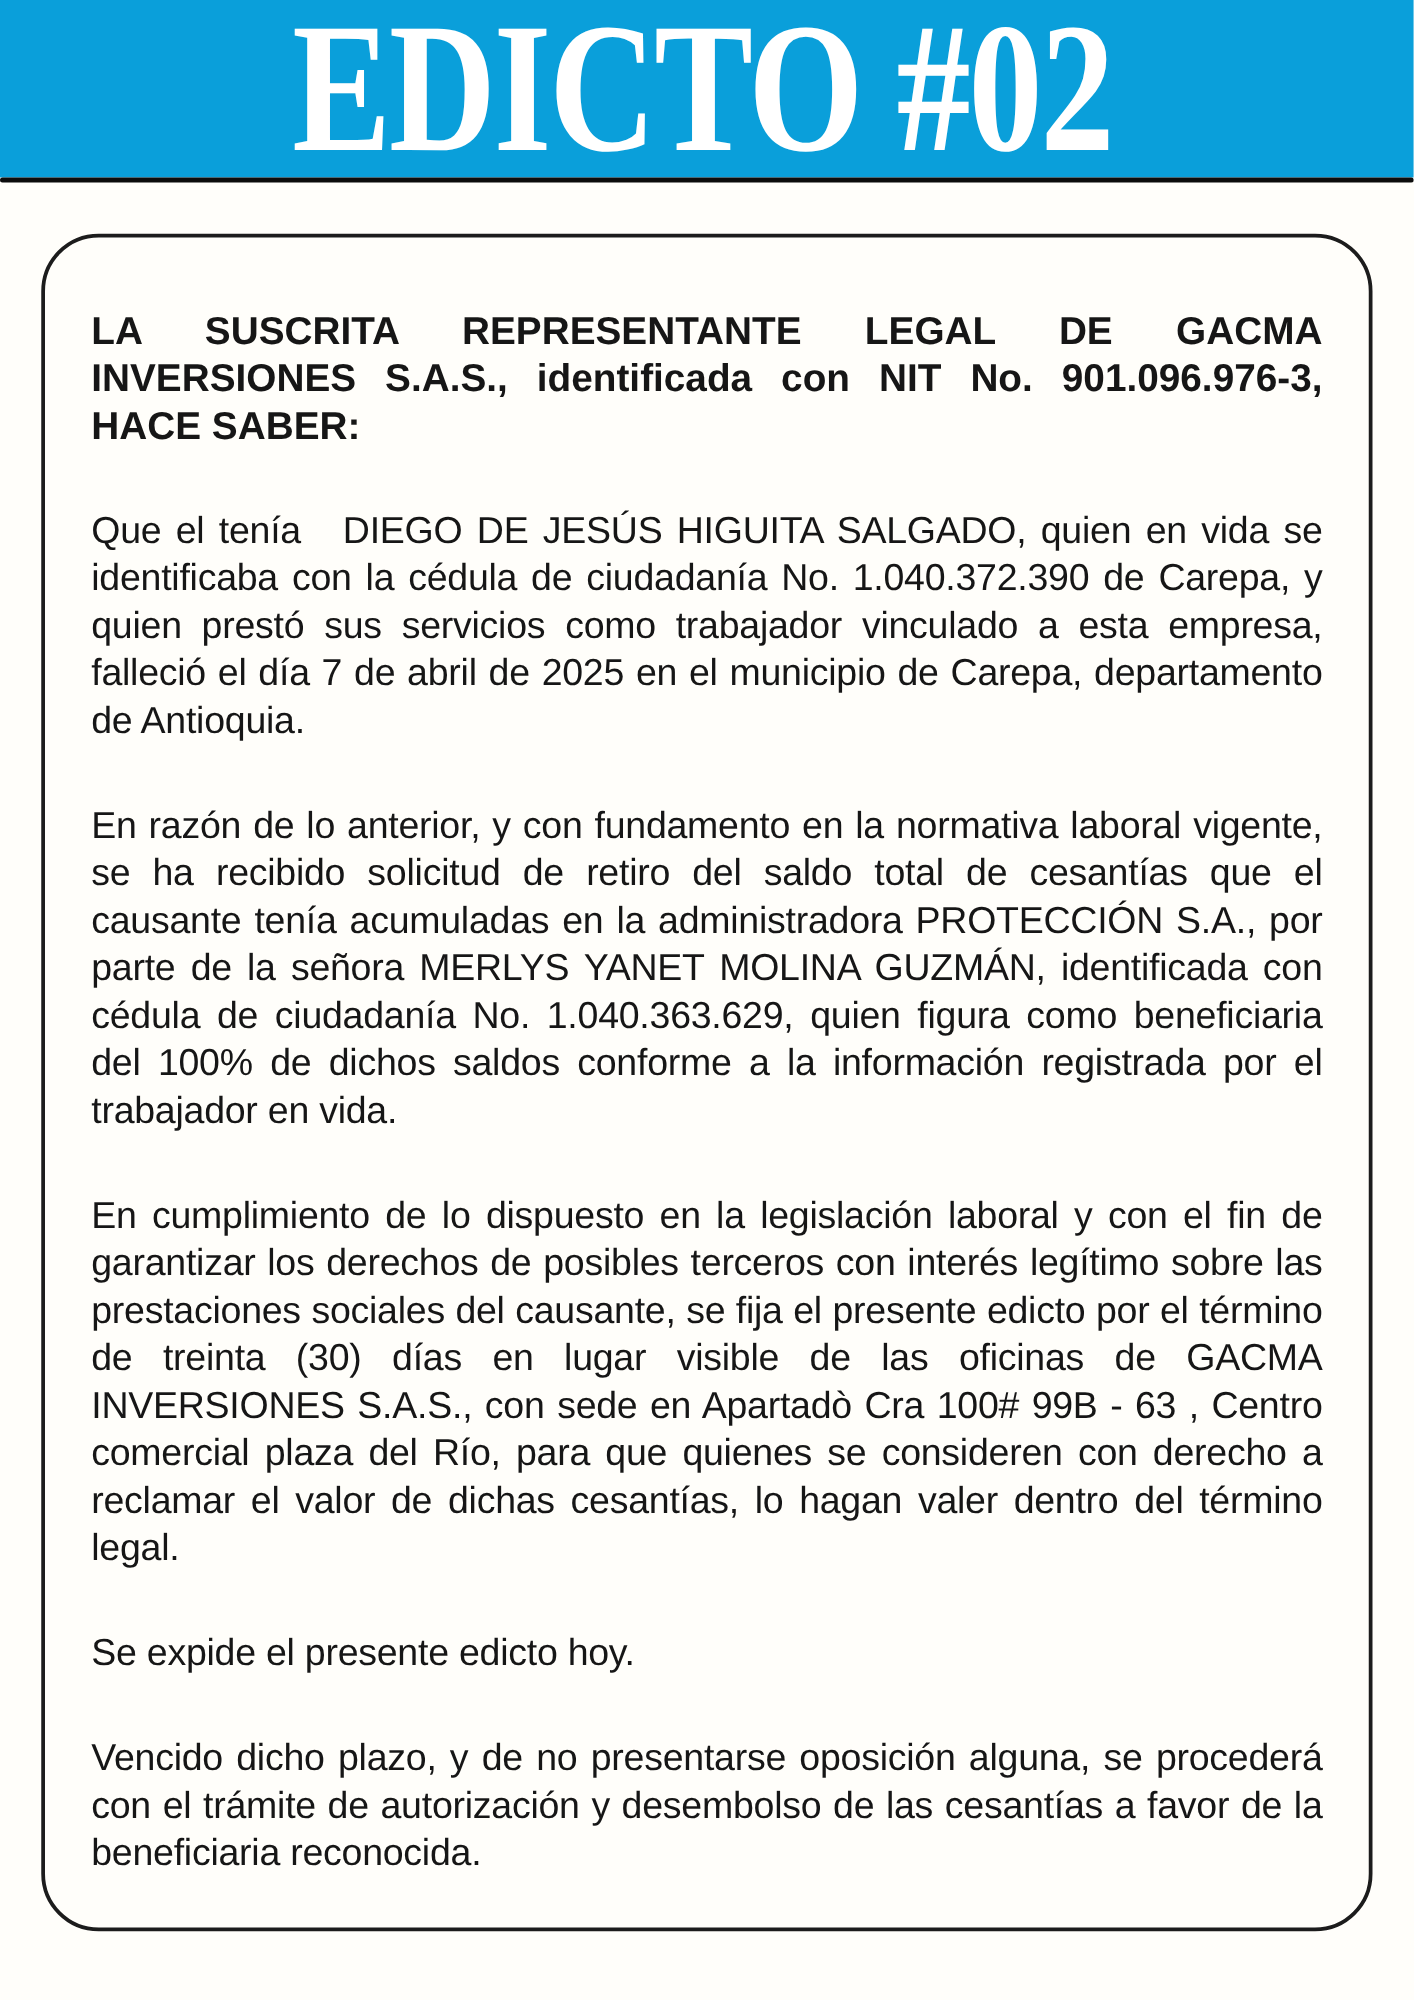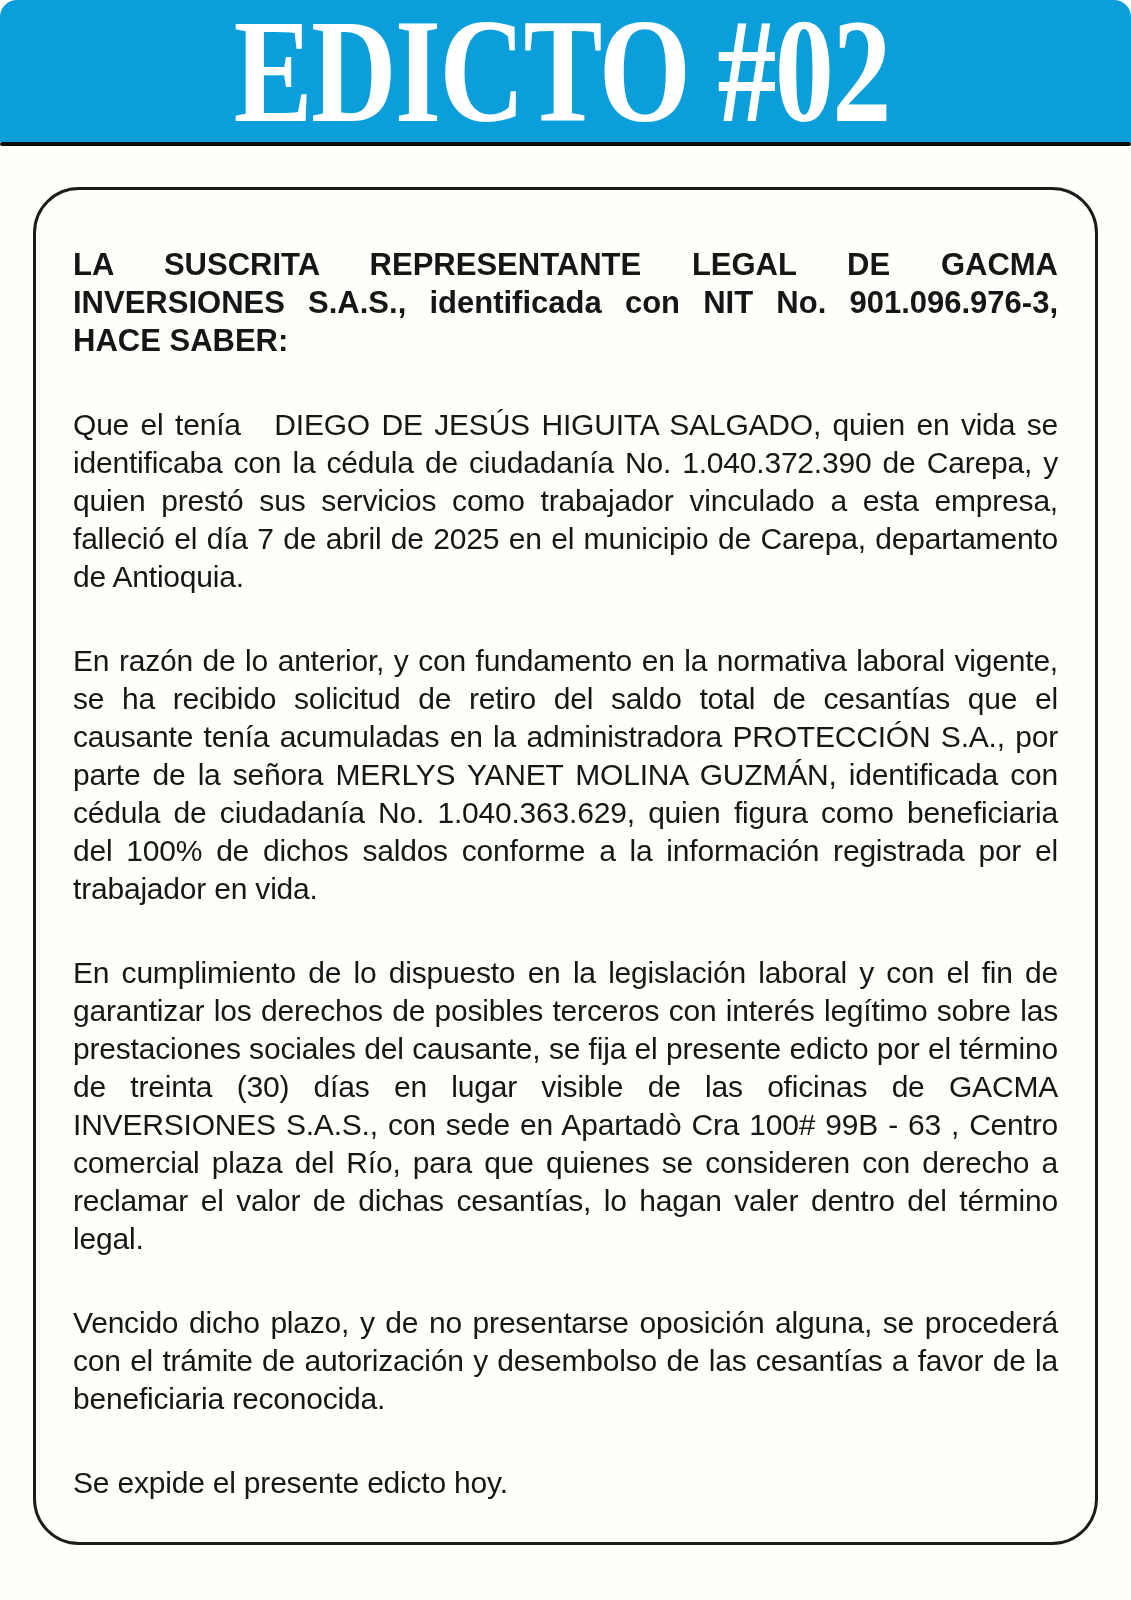--- a/index.html
+++ b/index.html
@@ -9,21 +9,20 @@
     width: 1131px;
     height: 1600px;
     background: #fffefa;
     font-family: "Liberation Sans", "DejaVu Sans", sans-serif;
   }
   .page {
     position: relative;
     width: 1131px;
     height: 1600px;
     overflow: hidden;
-    border-radius: 17px;
   }
   .banner {
     width: 100%;
     height: 142px;
     background: #0a9fda;
     display: flex;
     align-items: center;
     justify-content: center;
     overflow: visible;
   }
@@ -84,19 +83,19 @@
   <section class="notice-box">
 
     <p class="p-bold">LA SUSCRITA REPRESENTANTE LEGAL DE GACMA INVERSIONES S.A.S., identificada con NIT No. 901.096.976-3, HACE SABER:</p>
 
     <p><span>Que el tenía </span><span class="inline-bold">DIEGO DE JESÚS HIGUITA SALGADO,</span><span> quien en vida se identificaba con la cédula de ciudadanía No. 1.040.372.390 de Carepa, y quien prestó sus servicios como trabajador vinculado a esta empresa, falleció el día 7 de abril de 2025 en el municipio de Carepa, departamento de Antioquia.</span></p>
 
     <p>En razón de lo anterior, y con fundamento en la normativa laboral vigente, se ha recibido solicitud de retiro del saldo total de cesantías que el causante tenía acumuladas en la administradora PROTECCIÓN S.A., por parte de la señora MERLYS YANET MOLINA GUZMÁN, identificada con cédula de ciudadanía No. 1.040.363.629, quien figura como beneficiaria del 100% de dichos saldos conforme a la información registrada por el trabajador en vida.</p>
 
     <p>En cumplimiento de lo dispuesto en la legislación laboral y con el fin de garantizar los derechos de posibles terceros con interés legítimo sobre las prestaciones sociales del causante, se fija el presente edicto por el término de treinta (30) días en lugar visible de las oficinas de GACMA INVERSIONES S.A.S., con sede en Apartadò Cra 100# 99B - 63 , Centro comercial plaza del Río, para que quienes se consideren con derecho a reclamar el valor de dichas cesantías, lo hagan valer dentro del término legal.</p>
 
+    <p>Se expide el presente edicto hoy.</p>
+
     <p>Vencido dicho plazo, y de no presentarse oposición alguna, se procederá con el trámite de autorización y desembolso de las cesantías a favor de la beneficiaria reconocida.</p>
-
-    <p>Se expide el presente edicto hoy.</p>
 
   </section>
 
 </div>
 
 </body></html>

